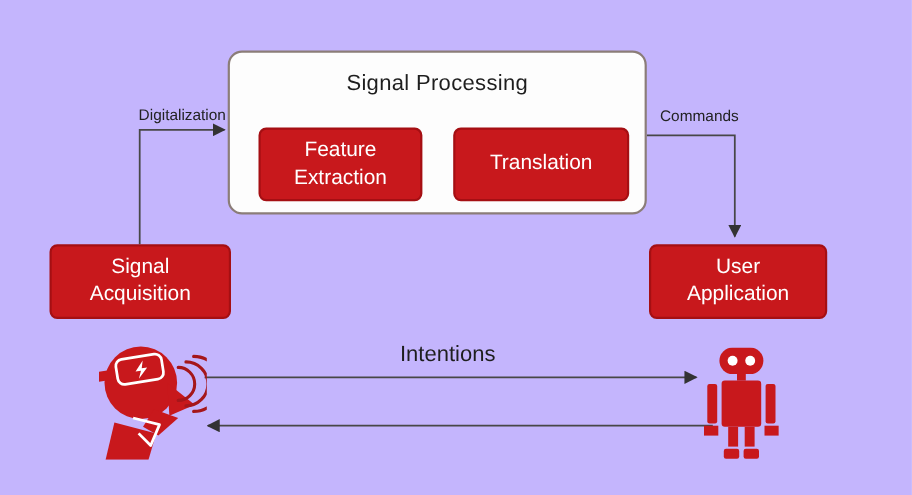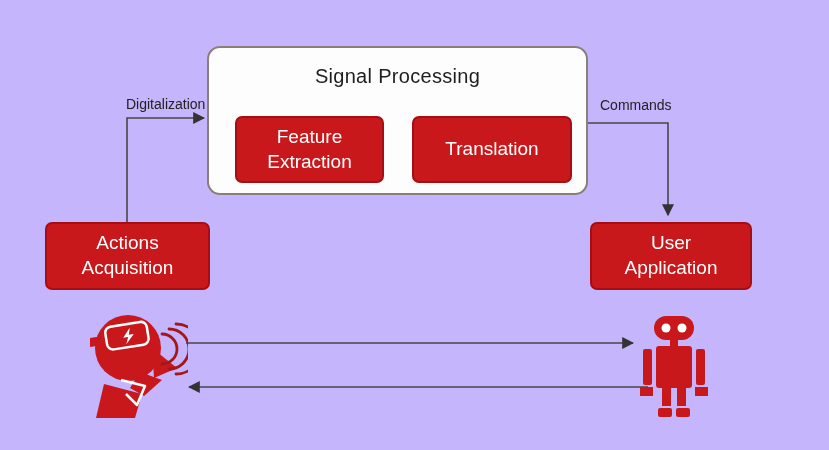--- a/index.html
+++ b/index.html
@@ -99,28 +99,29 @@
   </div>
 
   <div class="redbox" style="left:235px; top:116px; width:149px; height:67px;">
     <span>Feature Extraction</span>
   </div>
   <div class="redbox" style="left:412px; top:116px; width:160px; height:67px;">
     <span>Translation</span>
   </div>
 
   <div class="redbox" style="left:45px; top:222px; width:165px; height:68px;">
-    <span>Actions Acquisition</span>
+    <span>Signal Acquisition</span>
   </div>
   <div class="redbox" style="left:590px; top:222px; width:162px; height:68px;">
     <span>User Application</span>
   </div>
 
   <div class="conn-label" style="left:114px; top:96px;margin-left:12px;">Digitalization</div>
   <div class="conn-label" style="left:600px; top:97px;">Commands</div>
+  <div class="flow-label" style="left:347px; top:311px;">Intentions</div>
 
   <svg class="icon-svg" style="left:90px; top:306px;" width="98" height="112" viewBox="0 0 98 112" aria-hidden="true">
     <g>
       <circle cx="38" cy="42" r="33" fill="#c8181c"></circle>
       <polygon points="62,42 87,62 64,72" fill="#c8181c"></polygon>
       <polygon points="50,66 72,74 54,90 40,82" fill="#c8181c"></polygon>
       <polygon points="14,78 52,88 45,112 6,112" fill="#c8181c"></polygon>
       <polyline points="31,74 55,80 47,99 36,88" fill="none" stroke="#ffffff" stroke-width="2.5" stroke-linejoin="round"></polyline>
     </g>
     <g transform="rotate(-9 38 30)">

